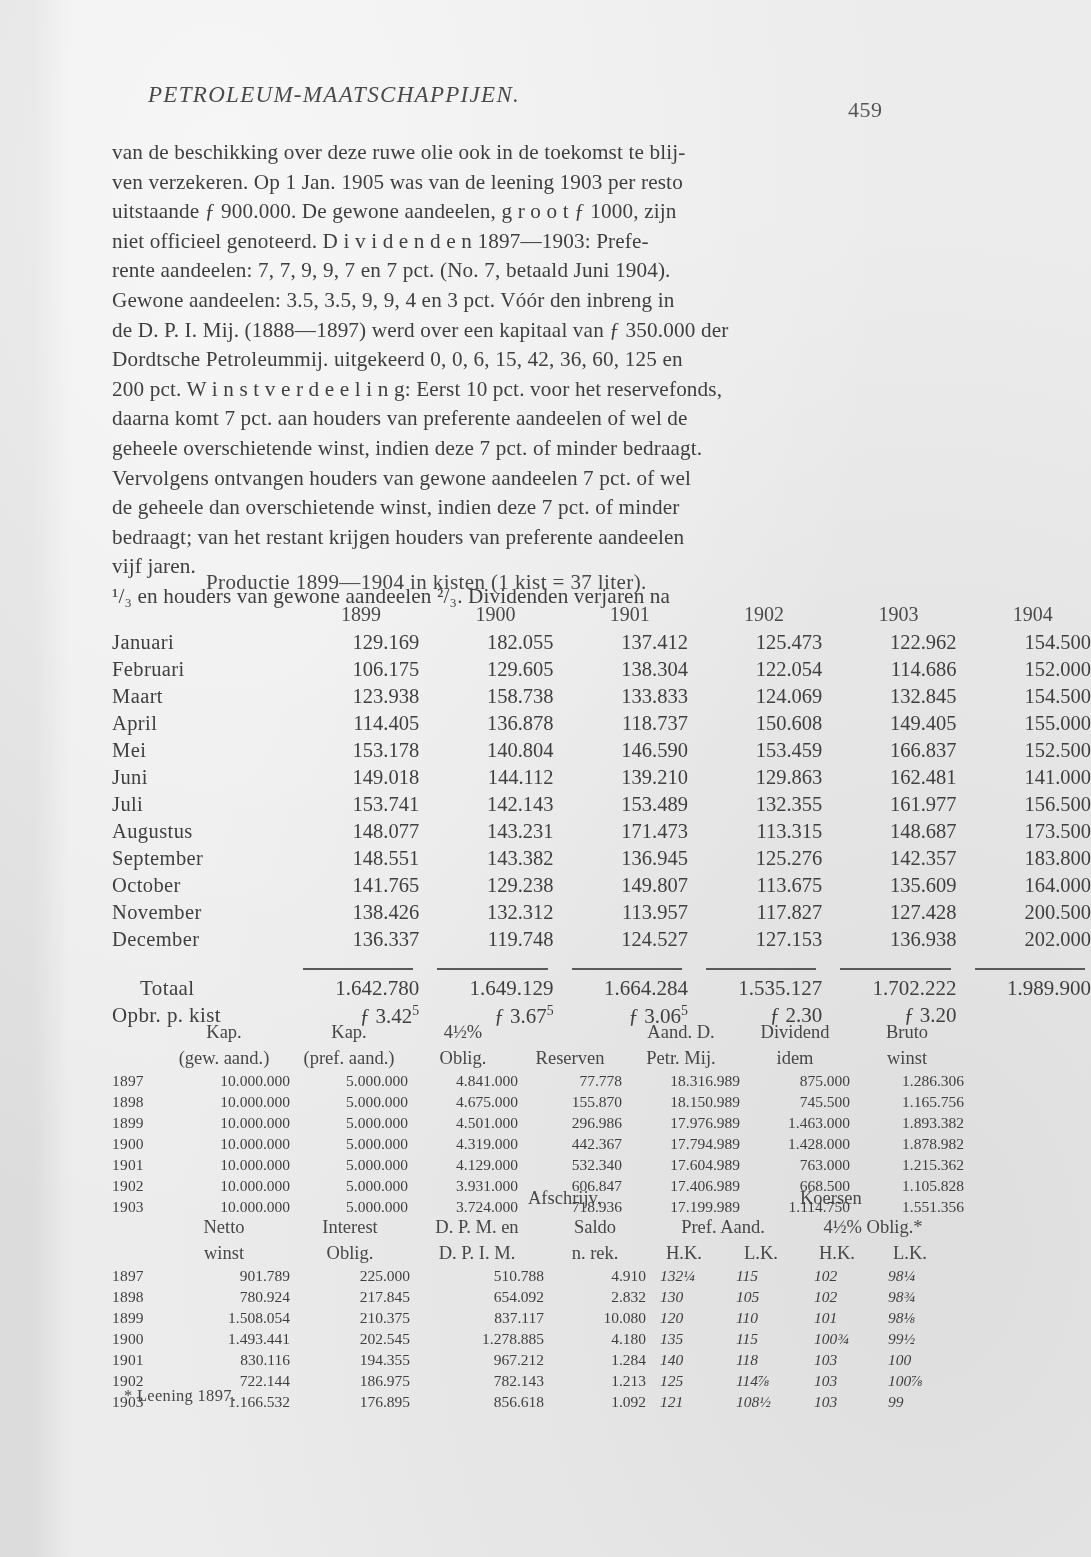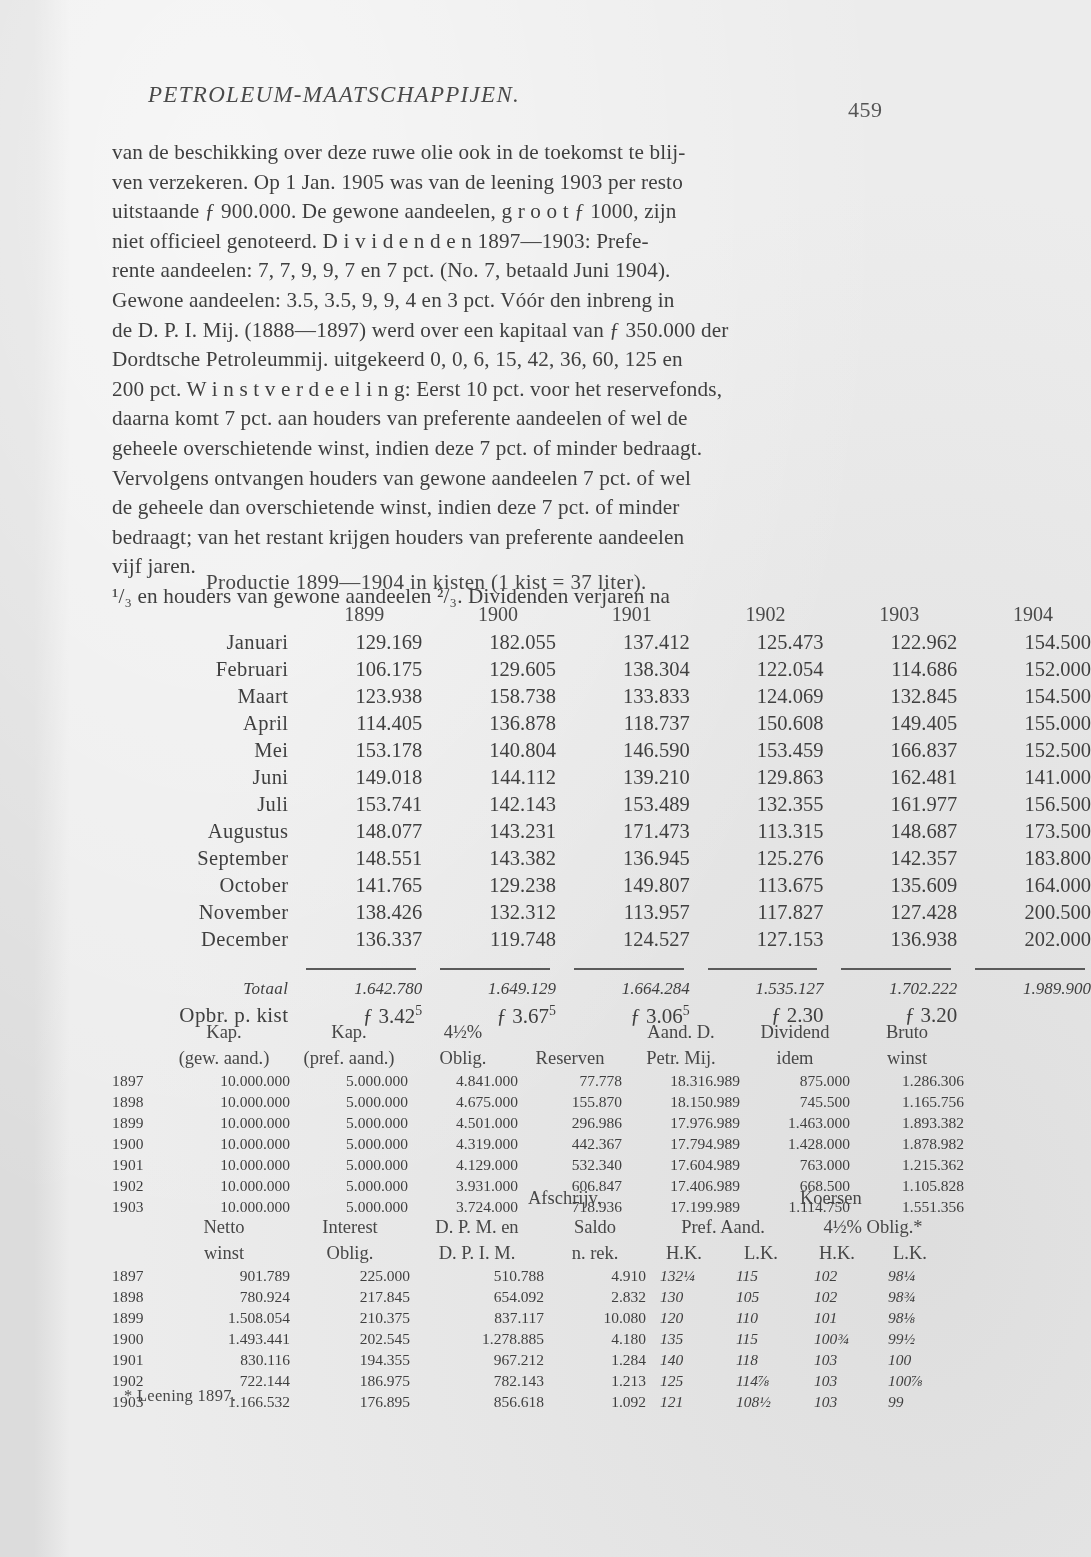--- a/index.html
+++ b/index.html
@@ -101,21 +101,21 @@
   }
   table.prod th.yr {
     text-align: center;
     font-size: 20px;
     color: #4a4a4a;
     height: 30px;
     vertical-align: bottom;
     padding-bottom: 3px;
   }
   table.prod td.month {
-    text-align: right;
+    text-align: left;
     width: 160px;
     height: 27px;
     letter-spacing: 0.4px;
   }
   table.prod td.num {
     text-align: right;
     width: 124px;
     padding-left: 18px;
     height: 27px;
   }
@@ -123,21 +123,21 @@
   table.prod th.spn { width: 124px; padding-left: 18px; }
 
   .rulerow td { height: 22px; vertical-align: middle; }
   .rule {
     display: block;
     height: 0;
     border-top: 2.5px solid #5a5a5a;
     margin: 9px 6px 0 18px;
   }
 
-  .total-row td { padding-top: 6px; height: 32px; font-size: 17px; font-style: italic; }
+  .total-row td { padding-top: 6px; height: 32px; font-size: 21px; }
   .total-row td.month { letter-spacing: 0.5px; padding-left: 28px; }
 
   .opbr-row td { height: 30px; font-size: 21px; }
   .opbr-row td.month { letter-spacing: 0.3px; white-space: nowrap; }
   .opbr-row td.num { text-align: left; padding-left: 28px; }
   .opbr-row sup { font-size: 0.66em; vertical-align: 0.55em; }
 
   
   table.fin {
     position: absolute;

